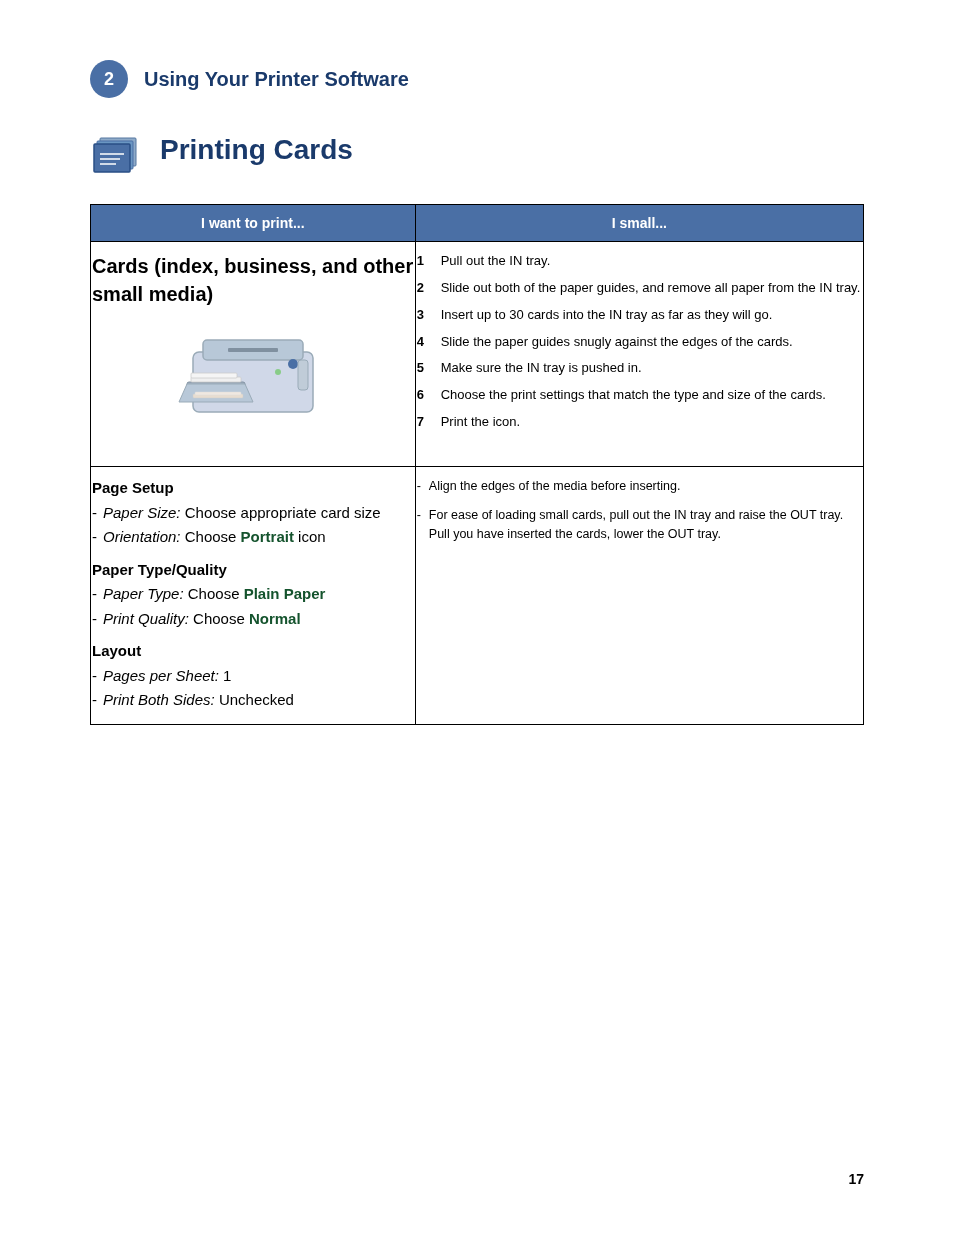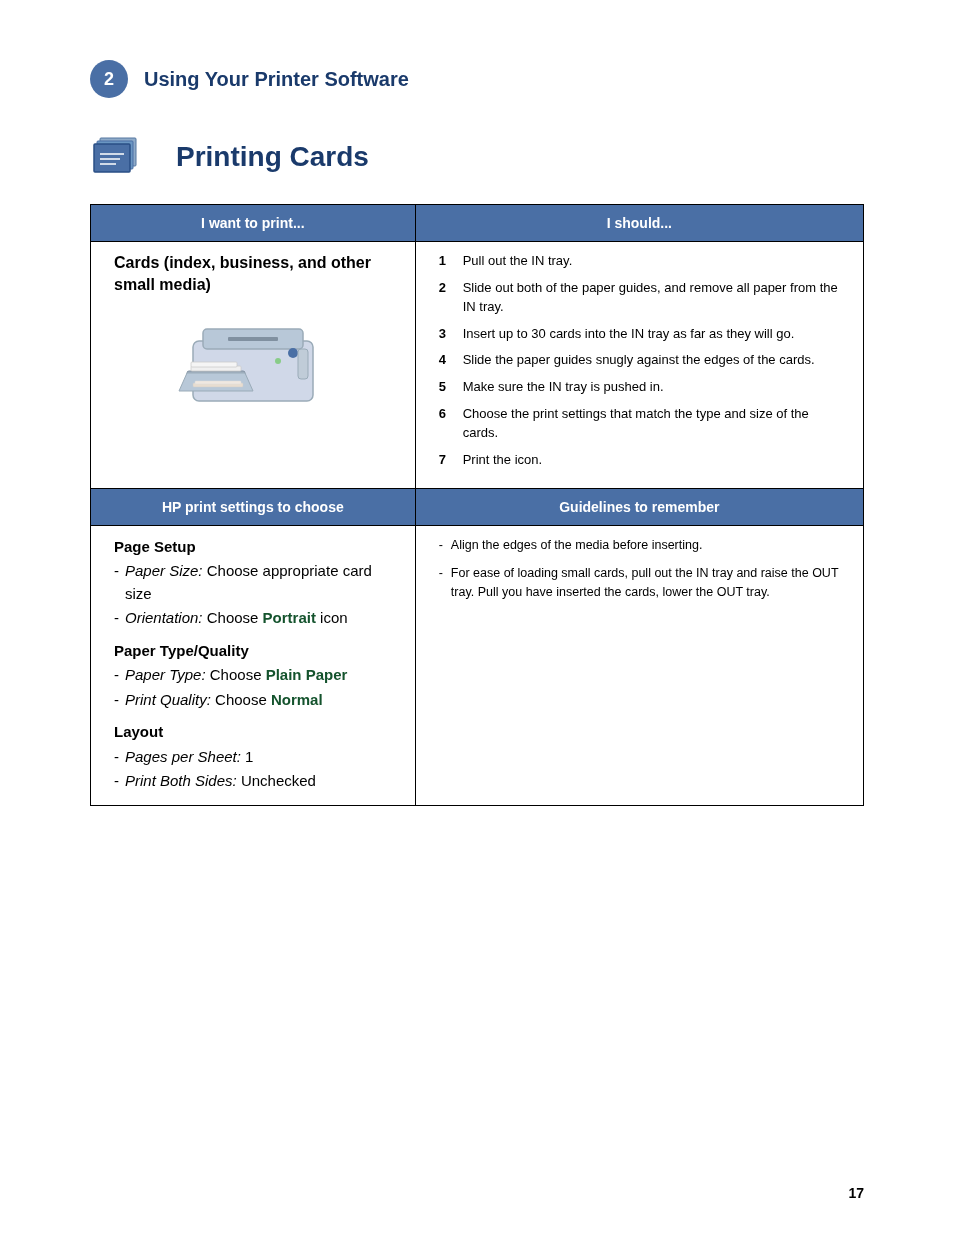--- a/index.html
+++ b/index.html
@@ -47,23 +47,21 @@
     .chapter-title {
       color: #1a3a6b;
       font-size: 20px;
       font-weight: bold;
       text-align: center;
     }
 
     
     .section-heading {
       display: flex;
-      align-items: center;
       margin-bottom: 24px;
-      gap: 16px;
     }
 
     .printer-icon-wrapper {
       width: 56px;
       height: 46px;
       margin-right: 14px;
       flex-shrink: 0;
     }
 
     .section-title {
@@ -75,21 +73,21 @@
     
     .main-table {
       width: 100%;
       border-collapse: collapse;
       border: 1.5px solid #000;
     }
 
     .main-table td, .main-table th {
       border: 1.5px solid #000;
       vertical-align: top;
-      padding: 10px 23px;
+      padding: 10px 1px;
     }
 
     .table-header-cell {
       background: #4a6fa5;
       color: #ffffff;
       font-weight: bold;
       font-size: 14px;
       text-align: center;
       padding: 10px 14px;
     }
@@ -98,21 +96,21 @@
       width: 42%;
     }
 
     .right-col {
       width: 58%;
     }
 
     
     .cards-title {
       font-weight: bold;
-      font-size: 16px;
+      font-size: 20px;
       margin-bottom: 10px;
       line-height: 1.4;
     }
 
     
     .printer-image-area {
       display: flex;
       justify-content: center;
       align-items: center;
       margin: 14px 0;
@@ -190,21 +188,21 @@
     }
 
     .guideline-bullet {
       margin-right: 8px;
       flex-shrink: 0;
     }
 
     
     .page-number {
       position: absolute;
-      bottom: 34px;
+      bottom: 48px;
       right: 90px;
       font-size: 14px;
       font-weight: bold;
     }
 
     
     .stacked-pages-icon {
       display: inline-block;
     }
   </style>
@@ -241,21 +239,21 @@
 
   <table class="main-table">
 
     <colgroup>
       <col class="left-col">
       <col class="right-col">
     </colgroup>
     <thead>
       <tr>
         <th class="table-header-cell">I want to print...</th>
-        <th class="table-header-cell">I should...</th>
+        <th class="table-header-cell">I small...</th>
       </tr>
     </thead>
     <tbody>
 
       <tr>
         <td class="left-col">
           <div class="cards-title">Cards (index, business, and other small media)</div>
           <div class="printer-image-area">
 
             <svg width="160" height="120" viewBox="0 0 160 120" xmlns="http://www.w3.org/2000/svg">
@@ -312,24 +310,20 @@
                 <span>Choose the print settings that match the type and size of the cards.</span>
               </li>
               <li>
                 <span class="step-num">7</span>
                 <span>Print the icon.</span>
               </li>
             </ol>
         </td>
       </tr>
 
-      <tr>
-        <th class="table-header-cell">HP print settings to choose</th>
-        <th class="table-header-cell">Guidelines to remember</th>
-      </tr>
 
       <tr>
         <td class="left-col">
           <div class="settings-block">
 
           <div class="setting-group-title">Page Setup</div>
               <div class="setting-item">
                 <span class="dash">-</span>
                 <span><span class="italic-text">Paper Size:</span> Choose appropriate card size</span>
               </div>

